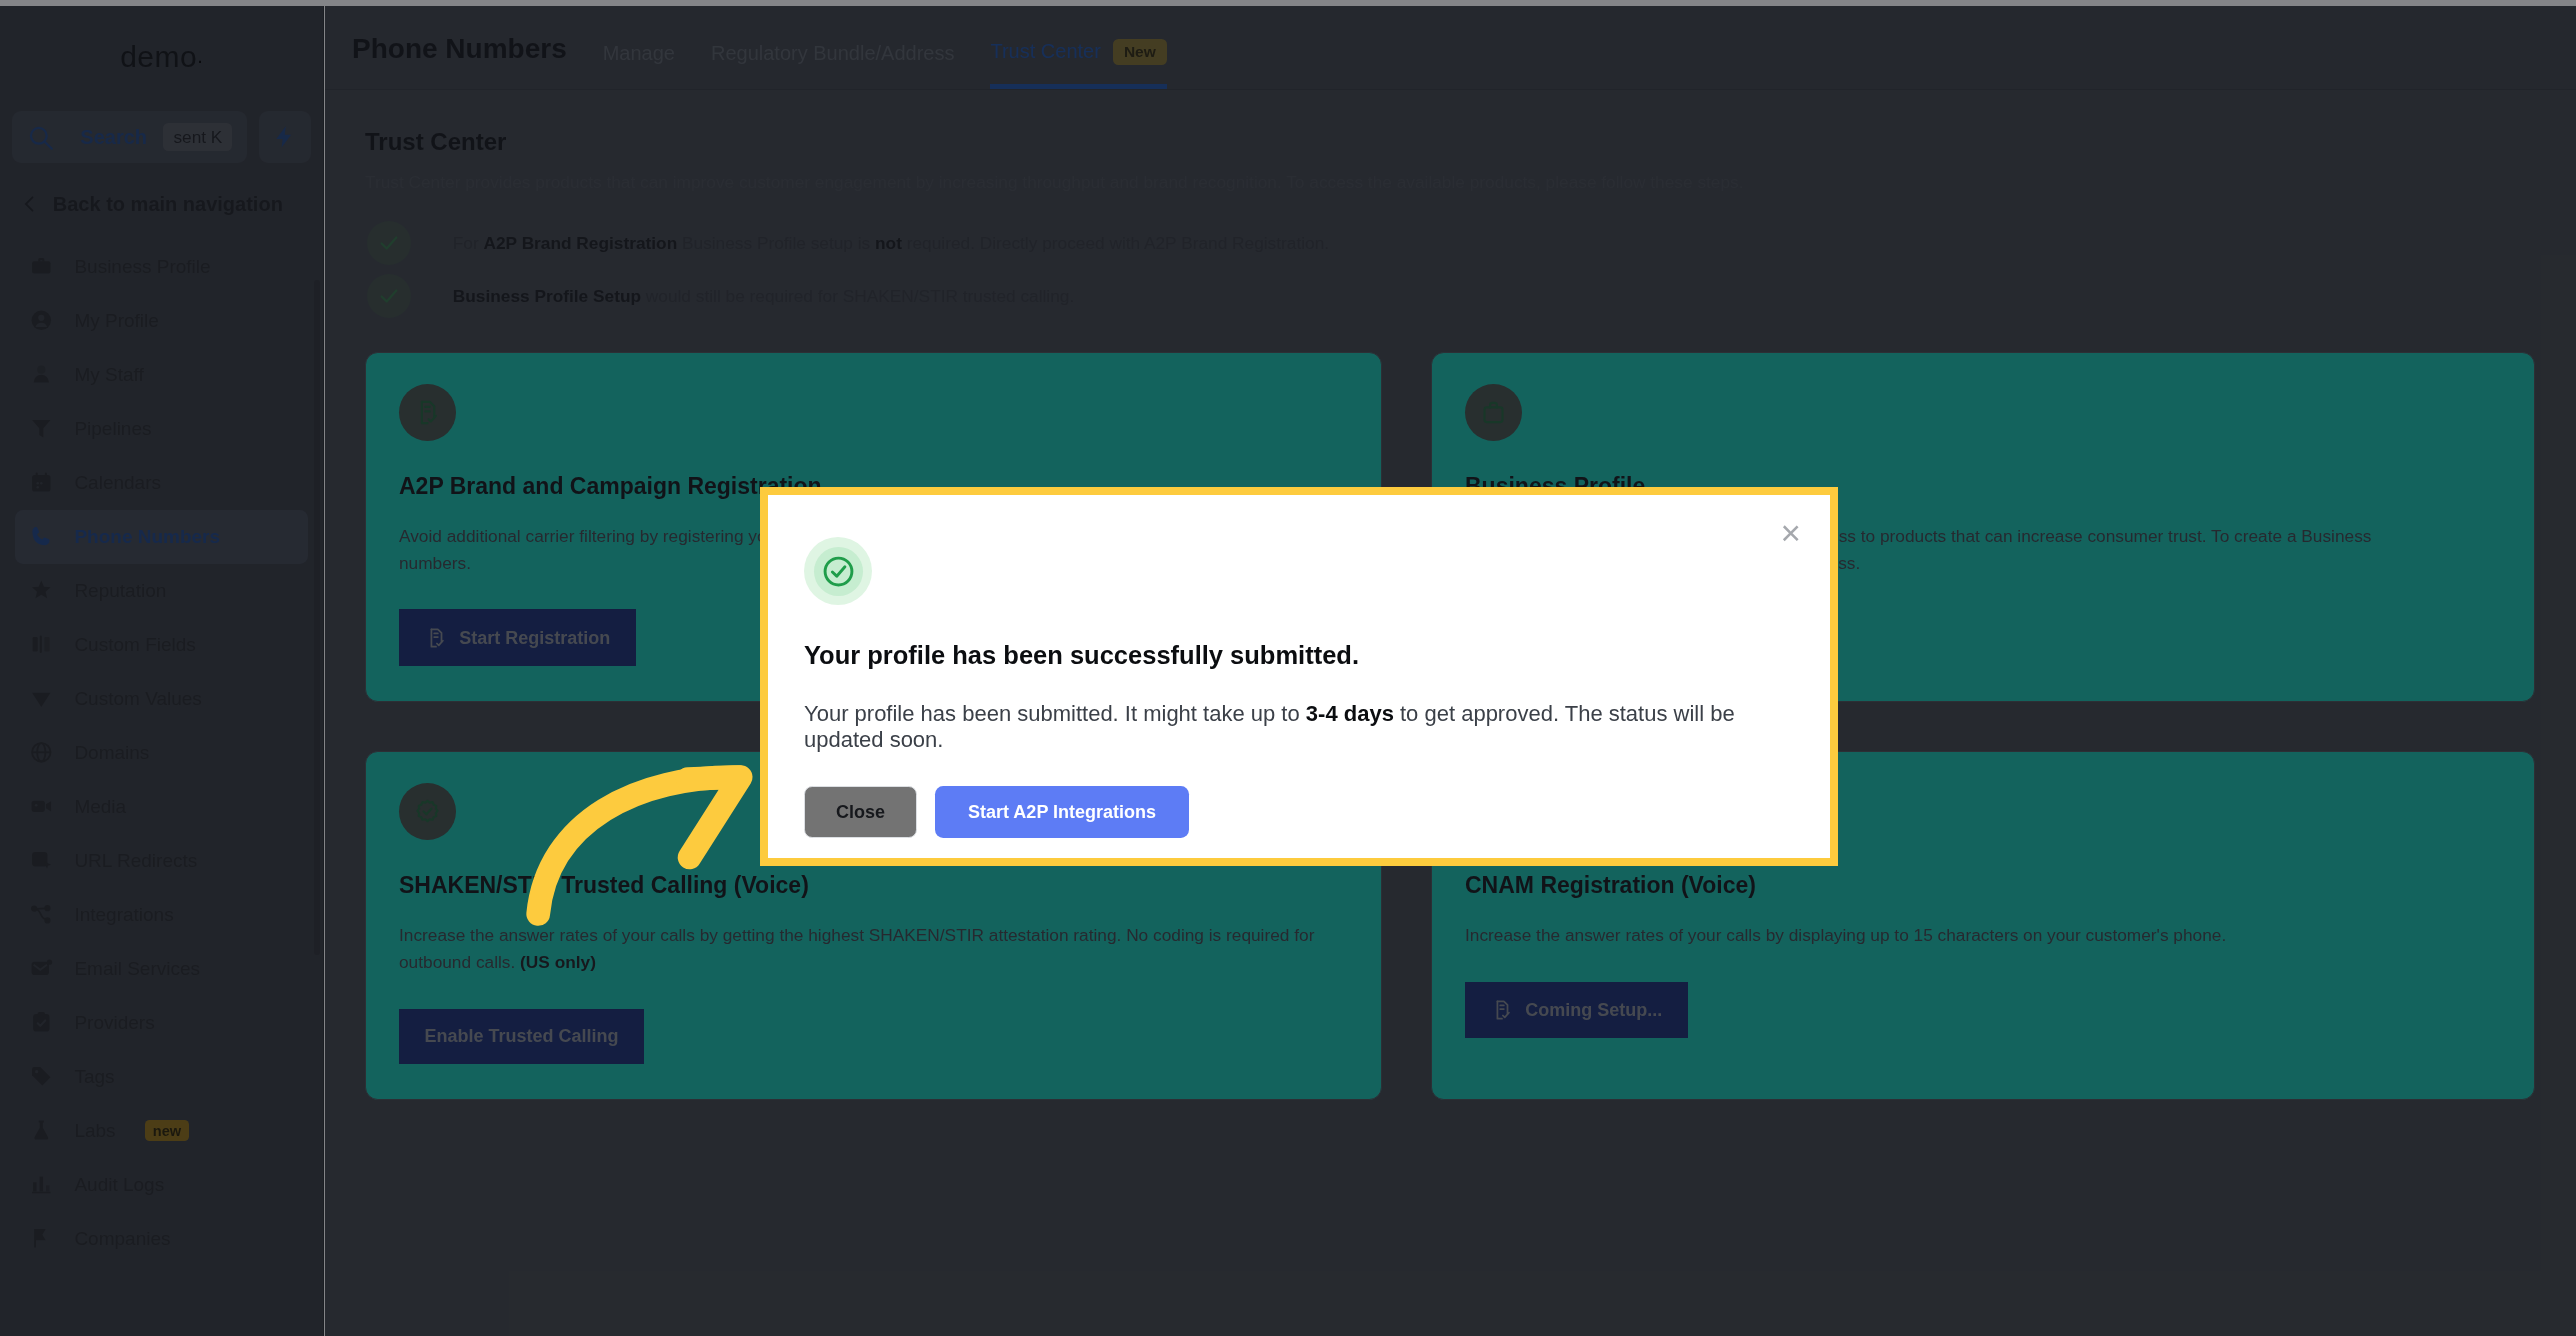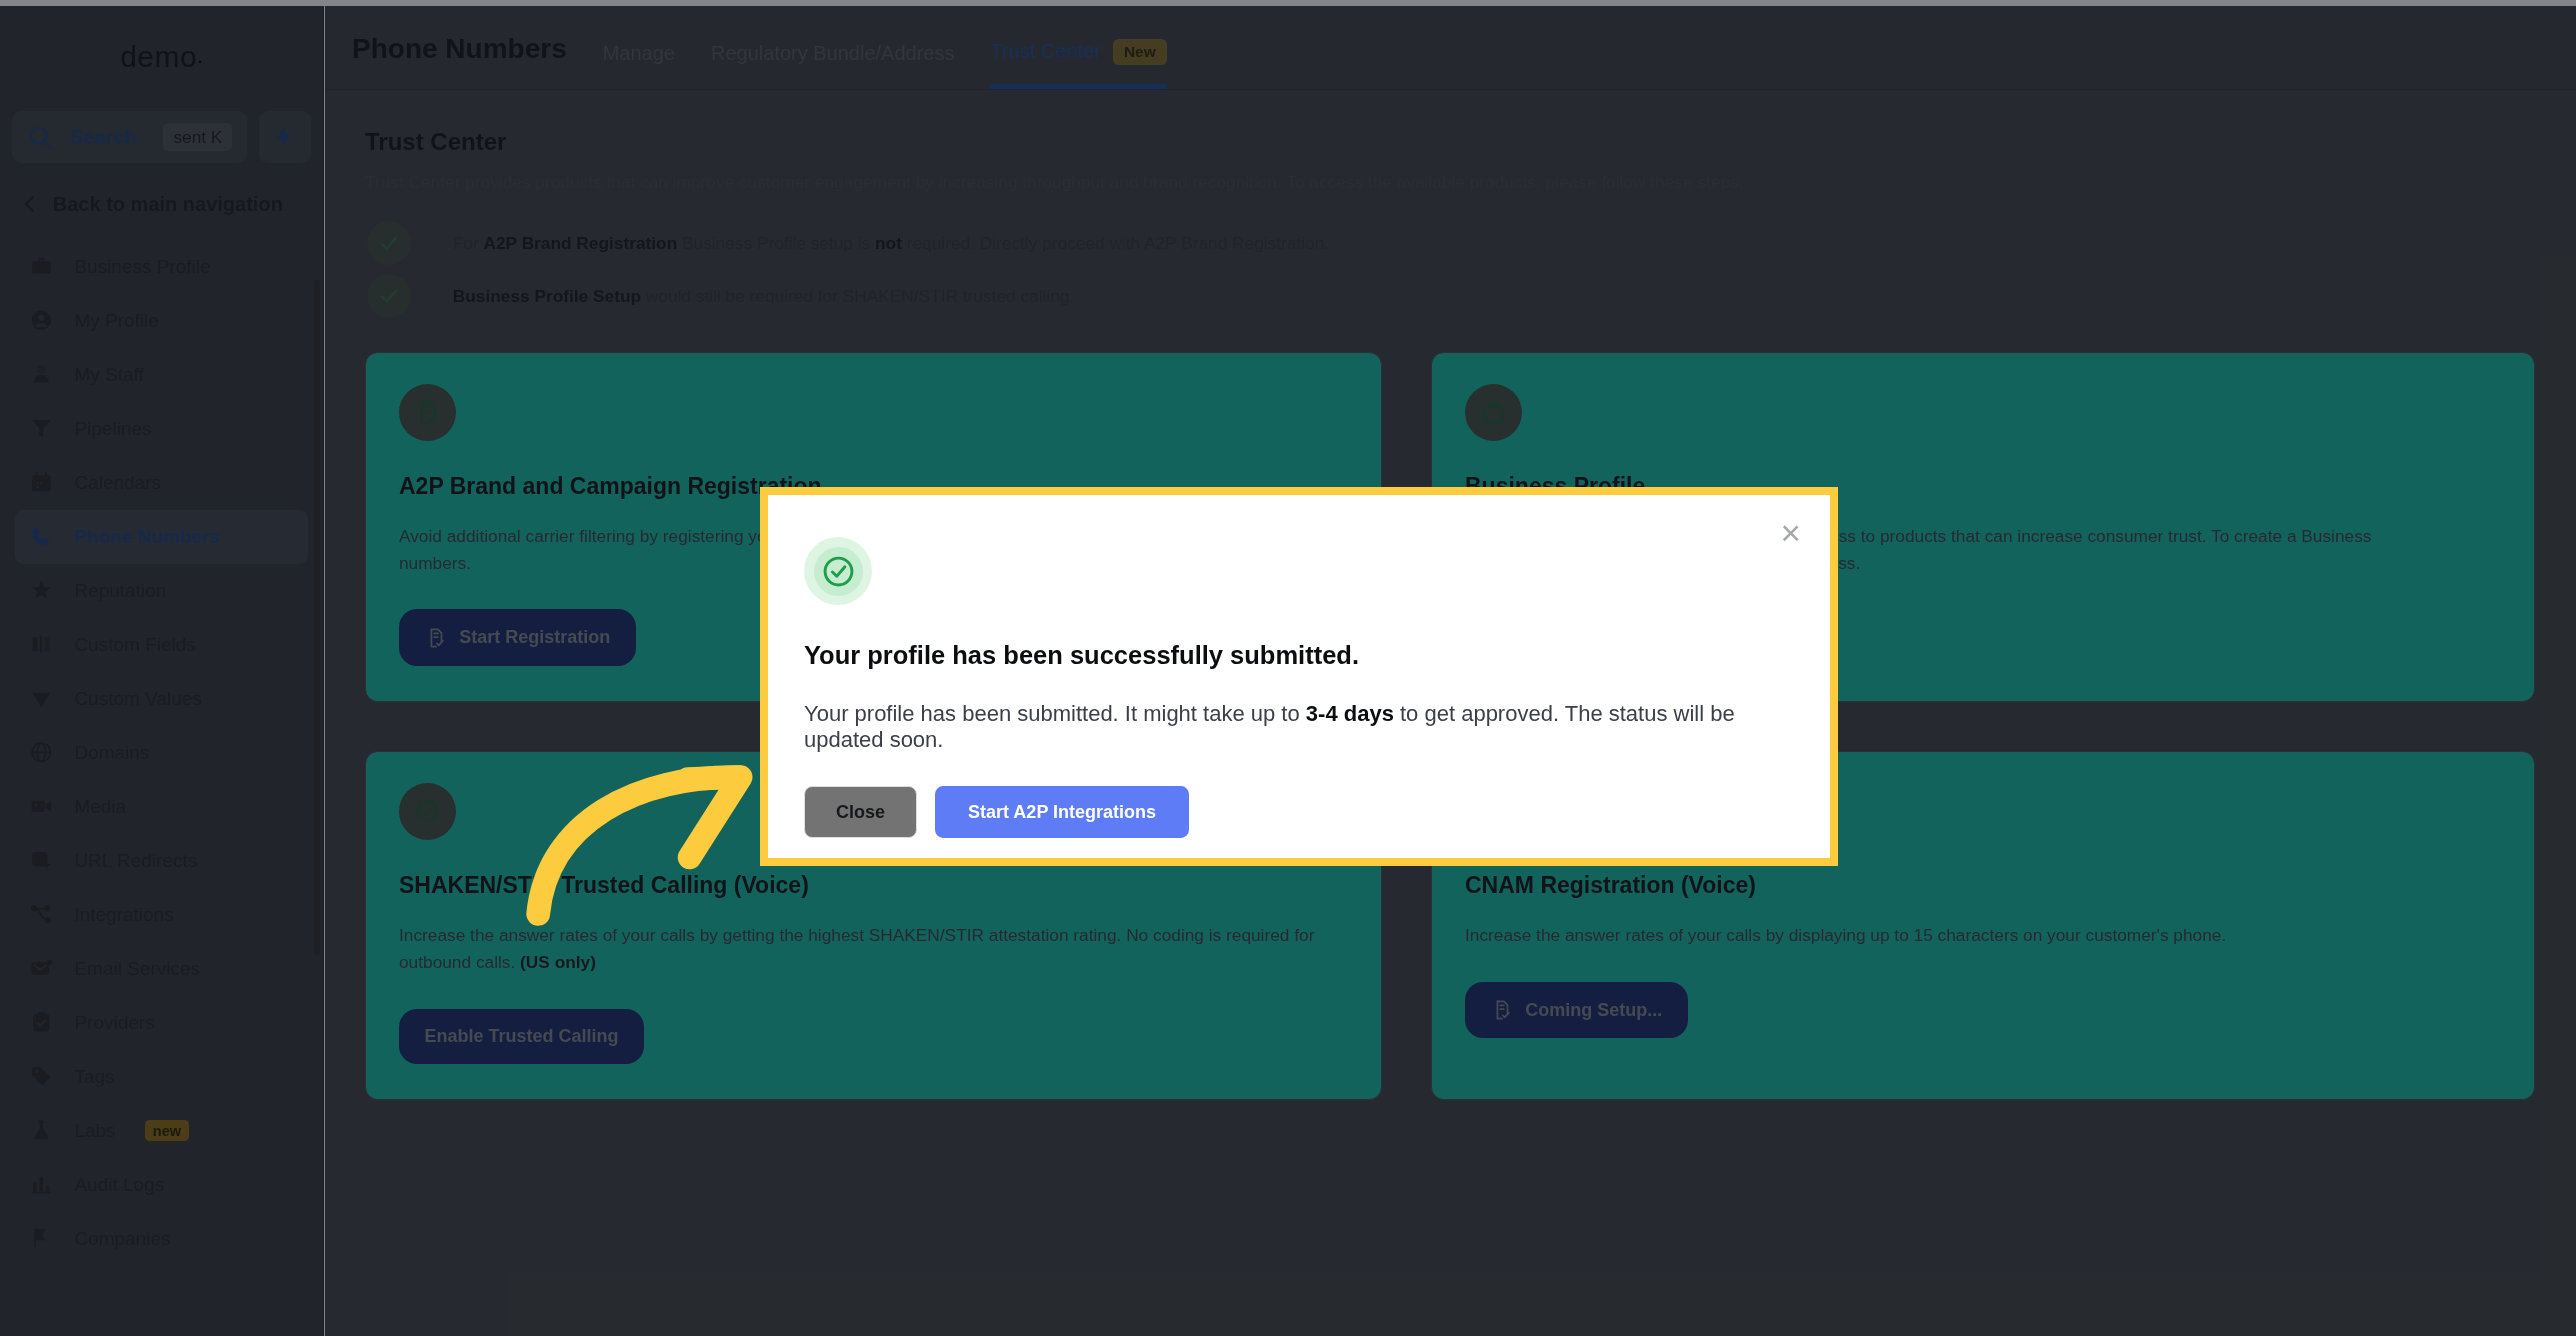--- a/index.html
+++ b/index.html
@@ -31,21 +31,21 @@
     display: flex; align-items: center; justify-content: center;
   }
   .brand-text {
     font-size: 30px; color: #0d0f12; letter-spacing: 0.5px;
     font-family: "Liberation Sans", sans-serif;
   }
   .brand-dot { font-size: 20px; }
 
   .search-row {
     display: flex; align-items: center; gap: 12px;
-    padding: 0 12px; margin-top: 3.6px;
+    padding: 0 12px; margin-top: 3.6px; text-align: right;
   }
   .search-box {
     flex: 1; height: 52px; border-radius: 9px;
     background: #3a3f47;
     display: flex; align-items: center; gap: 16.4px;
     padding: 0 14.6px;
   }
   .search-ico { width: 27px; height: 27px; flex: none; }
   .search-label { color: #1d3f7a; font-size: 20px; font-weight: 600; flex: 1; }
   .kbd {
@@ -148,24 +148,24 @@
   .card-title {
     font-size: 23px; font-weight: 700; color: #101216; margin-top: 32px;
   }
   .card-desc {
     font-size: 17.3px; color: #3b3f46; margin-top: 23px; line-height: 1.55;
     max-width: 949px;
   }
   .card-desc b { color: #1a1d21; }
   .card-btn {
     margin-top: 33px;
-    display: inline-flex; align-items: center; gap: 12.8px;
+    display: inline-flex; align-items: flex-end; gap: 12.8px;
     background: #15296b; color: #7d828b;
     font-size: 18px; font-weight: 600;
-    padding: 17.3px 25.5px; border-radius: 18px; border: none;
+    padding: 17.3px 25.5px; border-radius: 0; border: none;
   }
 
   
   .arrow-layer {
     position: absolute; inset: 0; pointer-events: none; z-index: 60;
   }
 
   
   .modal {
     position: absolute;

